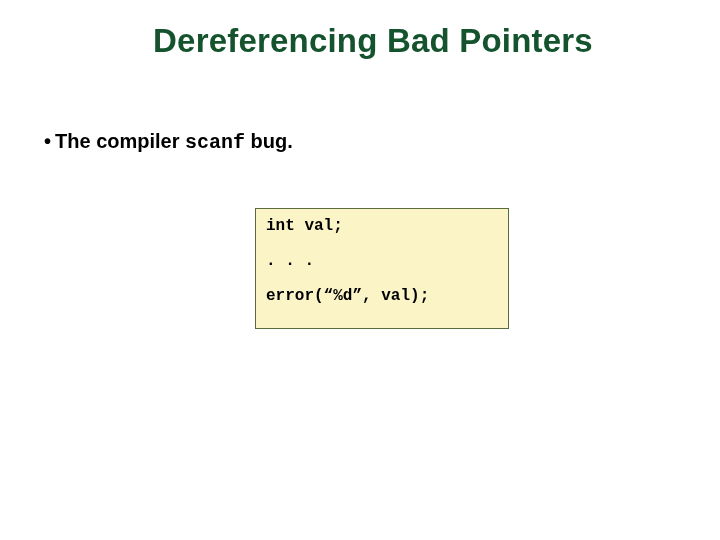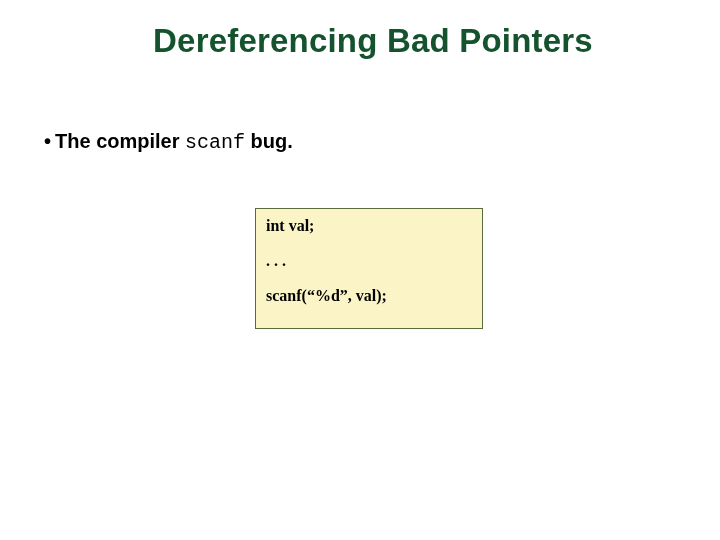--- a/index.html
+++ b/index.html
@@ -41,33 +41,33 @@
     color: #000000;
     line-height: 1.47;
     margin: 0;
   }
   .bullet .dot {
     display: inline-block;
     margin-right: 4px;
   }
   .mono-inline {
     font-family: "Courier New", Courier, monospace;
-    font-weight: normal;
+    font-weight: bold;
   }
   .code-box {
     position: absolute;
     top: 208px;
     left: 255px;
-    width: 228px;
+    width: 254px;
     height: 121px;
     background: #fbf4c7;
     border: 1px solid #5a6b3c;
     box-sizing: border-box;
     padding: 9px 10px 8px 10px;
-    font-family: Liberation Serif, serif;
+    font-family: Liberation Mono, monospace;
     font-size: 16px;
     font-weight: bold;
     color: #000000;
     line-height: 1.05;
   }
   .code-line {
     white-space: pre;
     margin: 0;
   }
   .code-gap {
@@ -85,16 +85,16 @@
     <p class="bullet">
       <span class="dot">•</span><span>The compiler </span><span class="mono-inline">scanf</span><span> bug.</span>
     </p>
   </div>
 
   <div class="code-box">
     <div class="code-line">int val;</div>
     <div class="code-gap"></div>
     <div class="code-line">. . .</div>
     <div class="code-gap"></div>
-    <div class="code-line">scanf(“%d”, val);</div>
+    <div class="code-line">error(“%d”, val);</div>
   </div>
 
 </div>
 
 </body></html>

